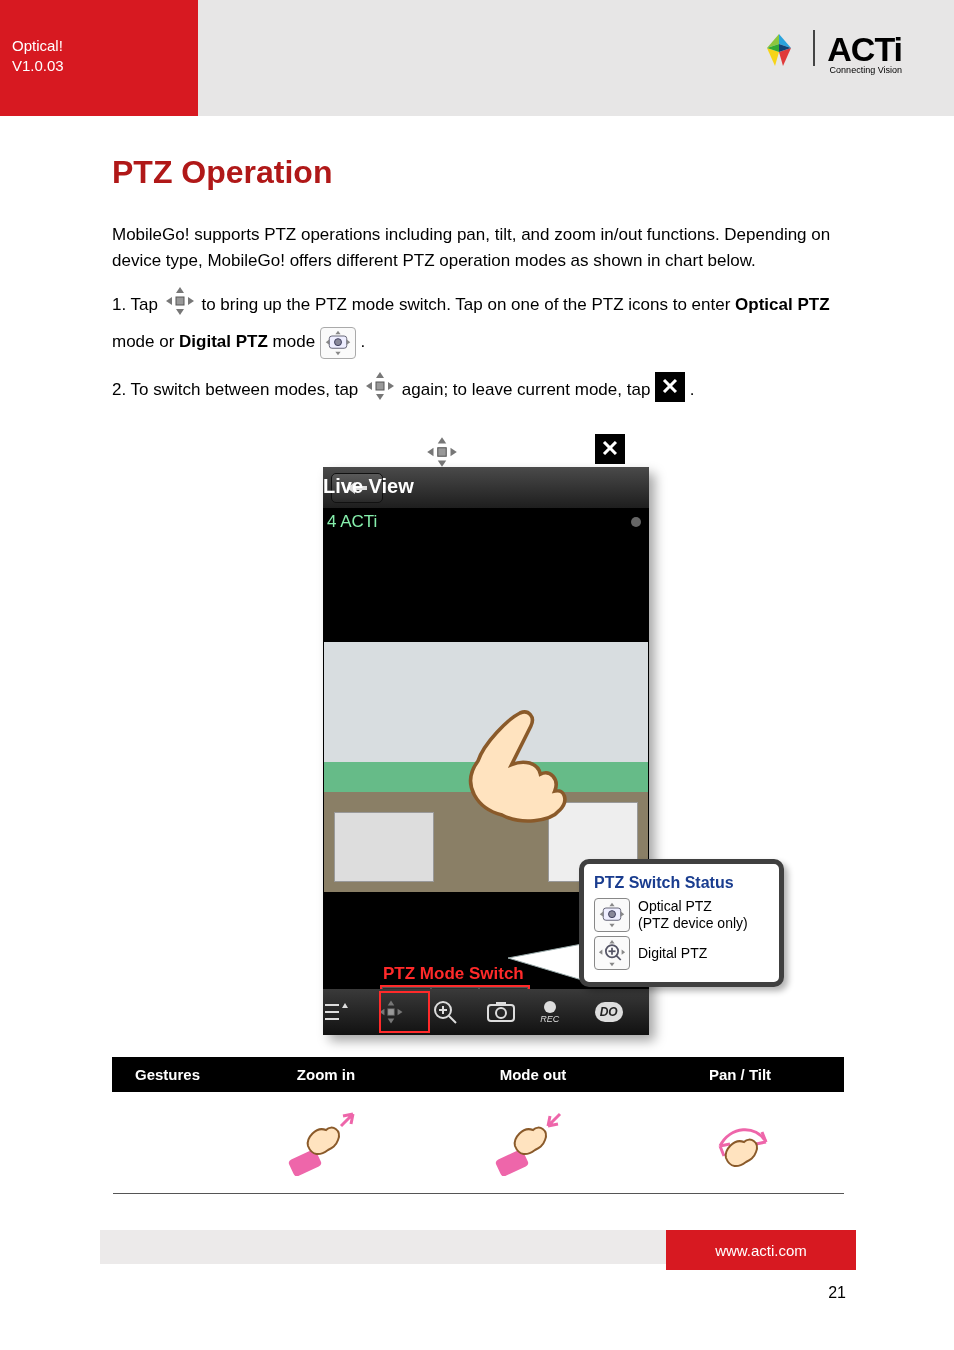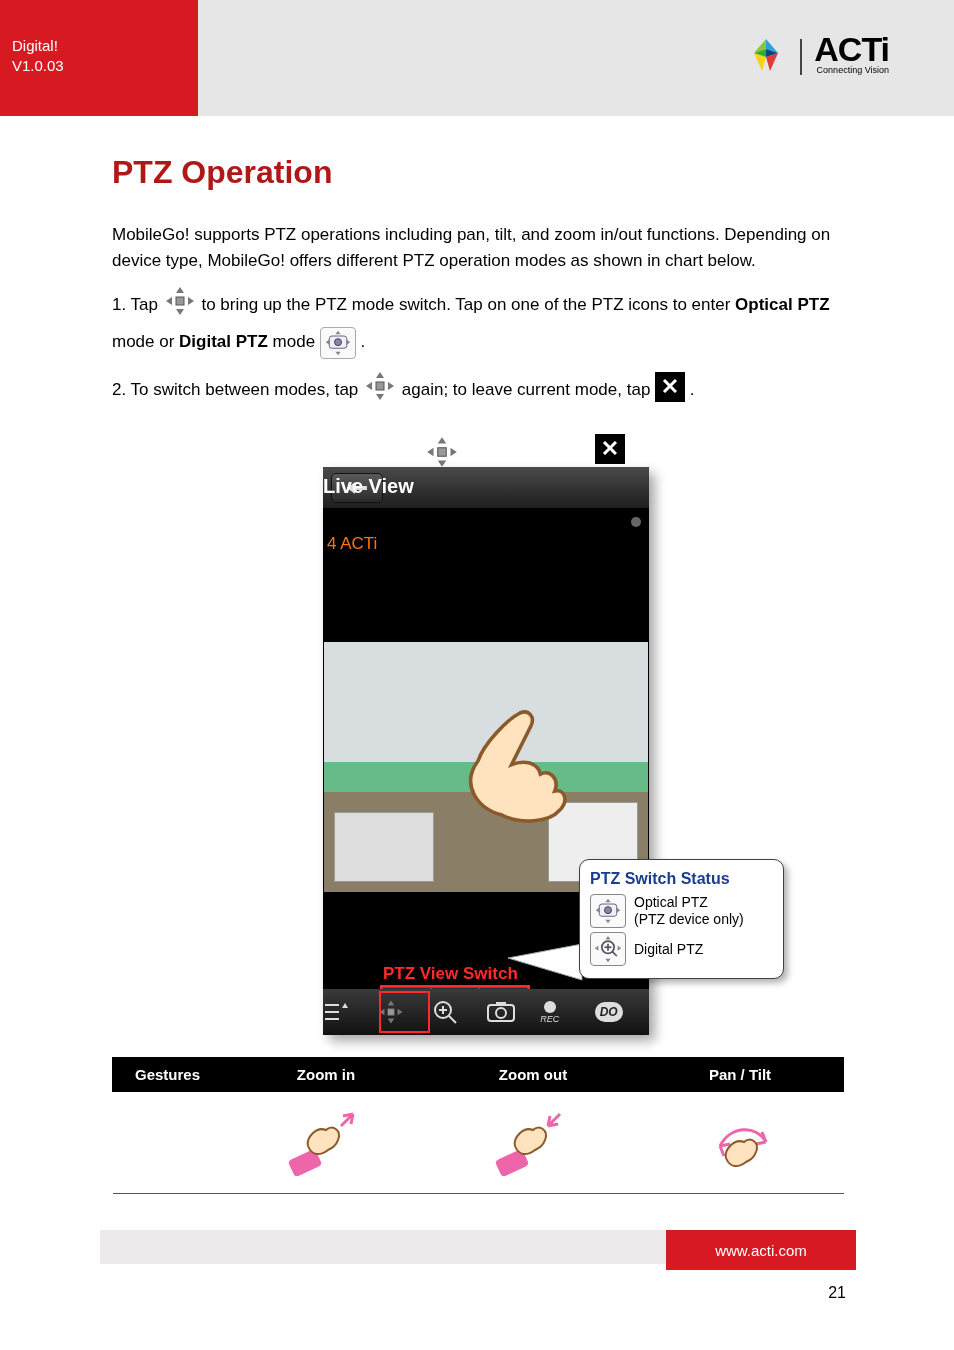--- a/index.html
+++ b/index.html
@@ -2,59 +2,59 @@
 <html><head>
 <meta charset="utf-8">
 <style>
   * { margin: 0; padding: 0; box-sizing: border-box; }
   body { width: 954px; height: 1350px; font-family: Arial, sans-serif; background: #fff; position: relative; }
 
   
   .header-band { position: absolute; left: 0; top: 0; width: 954px; height: 116px; background: #e7e6e6; }
   .header-red  { position: absolute; left: 0; top: 0; width: 198px; height: 116px; background: #d71921; }
   .header-text { position: absolute; left: 12px; top: 36px; color: #fff; font-size: 15px; line-height: 1.35; }
-  .logo { position: absolute; right: 65px; top: 30px; display: flex; align-items: flex-end; gap: 12px; }
+  .logo { position: absolute; right: 52px; top: 30px; display: flex; align-items: flex-start; gap: 12px; }
   .logo-mark svg { display:block; }
   .logo-text { font-weight: 900; font-size: 34px; font-family: Arial Black, Arial, sans-serif; letter-spacing: -1px; color:#000; }
   .logo-sub { font-size: 9px; text-align: right; color:#000; margin-top:-4px; }
 
   
   .content { position: absolute; left: 112px; top: 148px; width: 732px; font-size: 17px; color: #000; line-height: 1.55; }
   .h1 { font-size: 32px; color: #b01818; font-weight: bold; margin-bottom: 24px; }
   .p  { margin-bottom: 10px; }
   .step { margin-left: 0; }
   .step b { font-weight: bold; }
   .inline-icon { display:inline-block; vertical-align:middle; }
 
   .screenshot-area { position: absolute; left: 323px; top: 427px; width: 385px; height: 620px; }
   .phone { position: absolute; left: 0; top: 40px; width: 326px; height: 568px; background:#000; border-radius:4px; box-shadow: 6px 6px 12px rgba(0,0,0,0.35); }
   .titlebar { position:absolute; left:0; top:0; width:100%; height:42px; background:linear-gradient(#4a4a4a,#1e1e1e); border-bottom:1px solid #000; }
   .back-btn { position:absolute; left:8px; top:6px; width:52px; height:30px; background:linear-gradient(#5a5a5a,#2a2a2a); border:1px solid #111; border-radius:5px; display:flex; align-items:center; justify-content:center; }
   .title-text { position:absolute; left:0; width:100%; top:8px; text-align:left; color:#fff; font-size:20px; font-weight:bold; }
-  .camlabel { position:absolute; left:4px; top:45px; color:#f97316; font-size:17px;margin-top:22px; }
+  .camlabel { position:absolute; left:4px; top:45px; color:#86efac; font-size:17px; }
   .camdot { position:absolute; right:8px; top:50px; width:10px; height:10px; border-radius:50%; background:#666; }
   .video { position:absolute; left:1px; top:175px; width:324px; height:250px; background:linear-gradient(#9aa,#778 60%, #665 100%); overflow:hidden; }
   .ceiling { position:absolute; left:0; top:0; width:100%; height:55%; background:#d8dde0; }
   .floor { position:absolute; left:0; bottom:0; width:100%; height:40%; background:#8a7f66; }
   .hand { position:absolute; left:130px; top:60px; }
 
   .redlabel { position:absolute; left:60px; top:497px; color:#ff2a2a; font-size:17px; font-weight:bold; }
   .mode-switch { position:absolute; left:57px; top:518px; width:150px; height:42px; border:2px solid #ff2a2a; display:flex; }
   .ms-cell { flex:1; border:1px solid #555; background:#2d2d2d; display:flex; align-items:center; justify-content:center; }
   .ms-cell svg, .toolbar-cell svg { display:block; }
 
   .toolbar { position:absolute; left:0; bottom:0; width:100%; height:46px; background:linear-gradient(#3a3a3a,#111); display:flex; }
   .toolbar-cell { flex:1; display:flex; align-items:center; justify-content:flex-start; position:relative;font-style:italic; }
   .toolbar-cell.highlight::after { content:''; position:absolute; inset:2px; border:2px solid #ff2a2a; pointer-events:none; }
 
   .close-x { position:absolute; left:595px; top:434px; width:30px; height:30px; background:#000; color:#fff; display:flex; align-items:center; justify-content:center; font-size:22px; font-weight:bold; }
   .ptz-top-icon { position:absolute; left:424px; top:434px; }
 
   
-  .callout { position:absolute; left:579px; top:859px; width:205px; background:#fff; border:1px solid #404040; border-radius:10px; padding:10px 10px 12px 10px; box-shadow:4px 4px 6px rgba(0,0,0,0.3); font-size:15px; }
+  .callout { position:absolute; left:579px; top:859px; width:205px; background:#fff; border:5px solid #404040; border-radius:10px; padding:10px 10px 12px 10px; box-shadow:4px 4px 6px rgba(0,0,0,0.3); font-size:15px; }
   .callout-title { color:#1a3d8f; font-weight:bold; margin-bottom:6px; font-size:16px; }
   .callout-row { display:flex; align-items:center; gap:8px; margin-top:4px; line-height:1.2; }
   .callout-row .txt { font-size:14px; }
 
   
   .tbl { position:absolute; left:112px; top:1057px; width:732px; border-collapse:collapse; font-size:15px; }
   .tbl th { background:#000; color:#fff; font-weight:bold; padding:8px 4px; border:1px solid #000;margin-left:46px; }
   .tbl td { border-bottom:1px solid #555; padding:14px 4px; text-align:center; vertical-align:middle; height:78px; }
   .tbl td.first { font-weight:bold; text-align:center; }
 
@@ -108,21 +108,21 @@
       <path d="M66 36 l-4 -10 M66 36 l-10 2" stroke="#e6a" stroke-width="3" fill="none"></path>
       <path d="M20 40 l4 10 M20 40 l10 -2" stroke="#e6a" stroke-width="3" fill="none"></path>
       <path d="M46 56 C38 62 30 62 26 52 C24 44 34 32 44 36 C50 30 60 36 56 46 C54 52 50 54 46 56 Z" fill="#ffe3bf" stroke="#8a5a2a" stroke-width="2"></path>
     </g>
   </defs>
 </svg>
 
 <div class="header-band"></div>
 <div class="header-red">
   <div class="header-text">
-    <span>Digital!</span><br>
+    <span>Optical!</span><br>
     <span>V1.0.03</span>
   </div>
 </div>
 <div class="logo">
   <span class="logo-mark">
     <svg width="44" height="40" viewBox="0 0 44 40">
       <path d="M22 4 L34 18 L22 14 Z" fill="#2aa3dd"></path>
       <path d="M22 4 L10 18 L22 14 Z" fill="#8cc63e"></path>
       <path d="M10 18 L18 36 L22 22 Z" fill="#f7d417"></path>
       <path d="M34 18 L26 36 L22 22 Z" fill="#e03a3a"></path>
@@ -192,21 +192,21 @@
       <div class="ceiling"></div>
       <div style="position:absolute;left:0;top:48%;width:100%;height:12%;background:#6b8;"></div>
       <div class="floor"></div>
       <div style="position:absolute;left:10px;bottom:10px;width:100px;height:70px;background:#ddd;border:1px solid #999"></div>
       <div style="position:absolute;right:10px;bottom:10px;width:90px;height:80px;background:#eee;border:1px solid #999"></div>
       <span class="hand"><svg width="120" height="130" viewBox="0 0 100 100">
             <use href="#hand-point"></use>
           </svg></span>
     </div>
 
-    <div class="redlabel">PTZ View Switch</div>
+    <div class="redlabel">PTZ Mode Switch</div>
     <div class="mode-switch">
       <div class="ms-cell">
           <span style="color:#ccc;font-size:20px;font-weight:bold">✕</span>
         </div>
       <div class="ms-cell">
           <svg width="28" height="28" viewBox="0 0 32 32">
             <g stroke="#ccc">
               <use href="#digital-ptz-icon"></use>
             </g>
           </svg>
@@ -284,21 +284,21 @@
       </span>
     <span class="txt">Digital PTZ</span>
   </div>
 </div>
 
 <table class="tbl">
   <thead>
     <tr>
       <th style="width:110px">Gestures</th>
       <th>Zoom in</th>
-      <th>Zoom out</th>
+      <th>Mode out</th>
       <th>Pan / Tilt</th>
     </tr>
   </thead>
   <tbody>
     <tr>
       <td class="first"></td>
       <td><span><svg width="80" height="70" viewBox="0 0 80 70">
               <use href="#gesture-pinch-out"></use>
             </svg></span></td>
       <td><span><svg width="80" height="70" viewBox="0 0 80 70">

